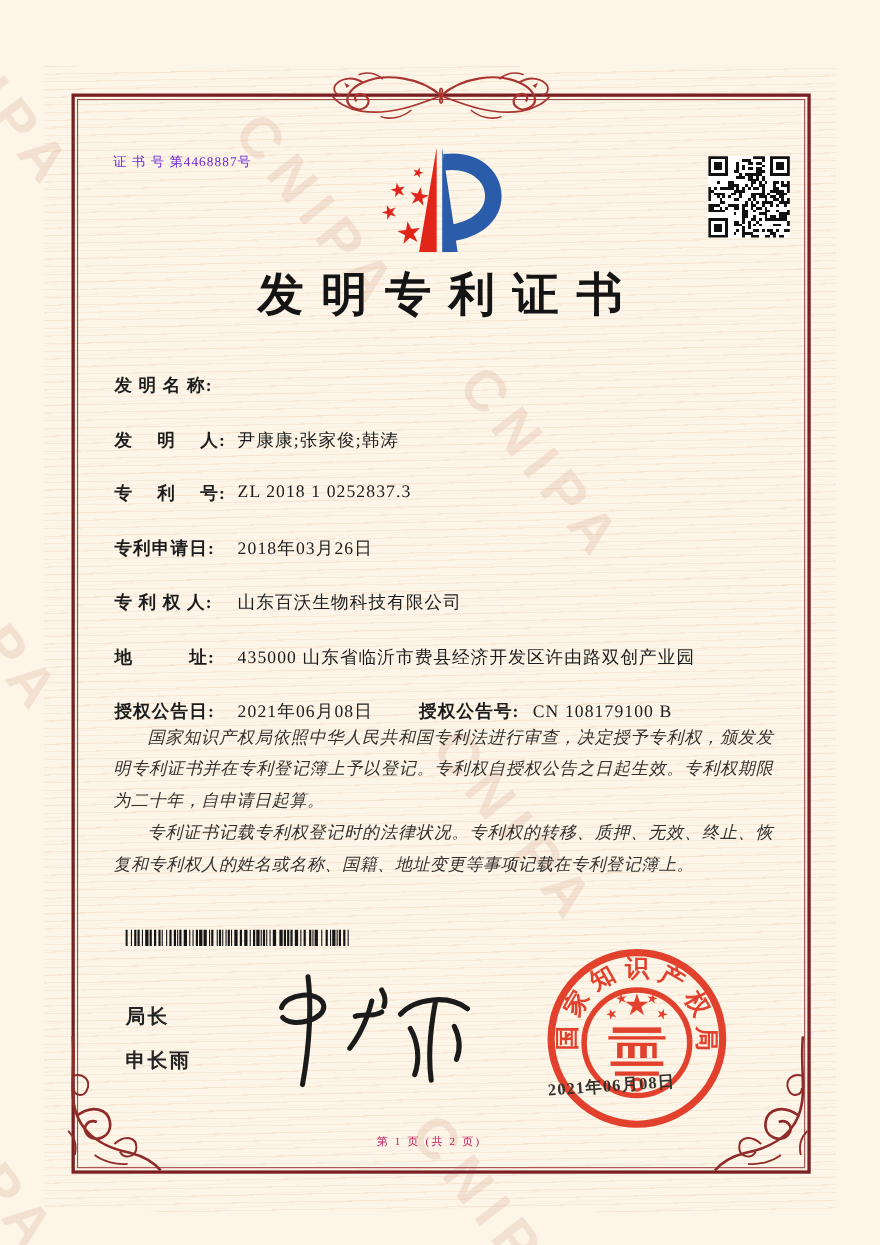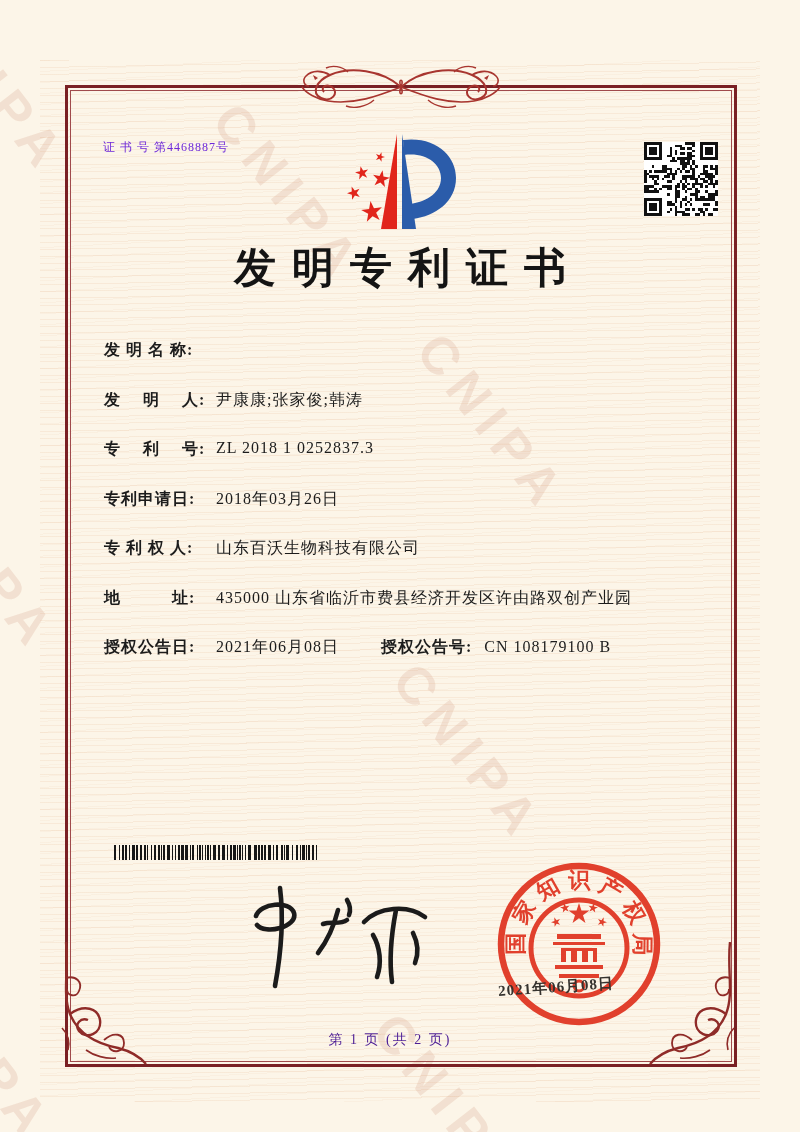--- a/index.html
+++ b/index.html
@@ -80,21 +80,21 @@
 
   .seal{position:absolute;left:484px;top:862px;}
   .seal-date{
     position:absolute;left:498px;top:976px;width:170px;
     font-size:15px;font-weight:bold;color:#35322e;letter-spacing:1px;
     transform:rotate(-4deg);white-space:nowrap;
   }
 
   .page-info{
     position:absolute;left:0;top:1031px;width:780px;text-align:center;
-    font-size:14px;color:#4c1d95;letter-spacing:2px;
+    font-size:10px;color:#be185d;letter-spacing:2px;
   }
   .footer-note{
     position:absolute;left:0;top:1076px;width:800px;text-align:center;
     font-size:15.5px;color:#33302d;font-style:italic;letter-spacing:2px;
   }
 </style>
 </head>
 <body>
 
 <div class="page">
@@ -479,20 +479,24 @@
     <div class="frow">
       <span class="flabel">授权公告日:</span>
       <span class="fvalue">2021年06月08日</span>
       <span class="fpair2">
         <span class="flabel" style="min-width:0;">授权公告号:</span>
         <span class="fvalue">CN 108179100 B</span>
       </span>
     </div>
   </div>
 
+  <div class="body-text">
+    <p>国家知识产权局依照中华人民共和国专利法进行审查，决定授予专利权，颁发发明专利证书并在专利登记簿上予以登记。专利权自授权公告之日起生效。专利权期限为二十年，自申请日起算。</p>
+    <p>专利证书记载专利权登记时的法律状况。专利权的转移、质押、无效、终止、恢复和专利权人的姓名或名称、国籍、地址变更等事项记载在专利登记簿上。</p>
+  </div>
 
   <svg class="barcode" viewBox="0 0 205 15" preserveAspectRatio="none">
     <g fill="#161616">
         <rect x="0" y="0" width="2" height="15"></rect>
         <rect x="5" y="0" width="1" height="15"></rect>
         <rect x="8" y="0" width="2" height="15"></rect>
         <rect x="11" y="0" width="2" height="15"></rect>
         <rect x="15" y="0" width="1" height="15"></rect>
         <rect x="18" y="0" width="3" height="15"></rect>
         <rect x="22" y="0" width="2" height="15"></rect>
@@ -543,20 +547,24 @@
         <rect x="182" y="0" width="2" height="15"></rect>
         <rect x="186" y="0" width="1" height="15"></rect>
         <rect x="188" y="0" width="3" height="15"></rect>
         <rect x="192" y="0" width="1" height="15"></rect>
         <rect x="194" y="0" width="2" height="15"></rect>
         <rect x="198" y="0" width="2" height="15"></rect>
         <rect x="202" y="0" width="1" height="15"></rect>
       </g>
   </svg>
 
+  <div class="sig-labels">
+    <div>局长</div>
+    <div class="name">申长雨</div>
+  </div>
   <svg class="signature-svg" width="210" height="112" viewBox="0 0 210 112">
     <g stroke="#1b1b1b" stroke-width="4.6" fill="none" stroke-linecap="round" stroke-linejoin="round">
       <path d="M52,8 C55,32 54,68 47,106"></path>
       <path d="M28,36 C32,23 62,20 66,33 C70,47 37,55 29,45"></path>
       <path d="M110,30 C106,46 100,60 90,73"></path>
       <path d="M95,44 C103,41 112,45 119,40"></path>
       <path d="M119,20 C122,25 123,30 121,35"></path>
       <path d="M136,42 C150,27 180,24 197,37"></path>
       <path d="M168,30 C163,56 161,80 164,102"></path>
       <path d="M145,55 C152,67 154,83 149,97"></path>

